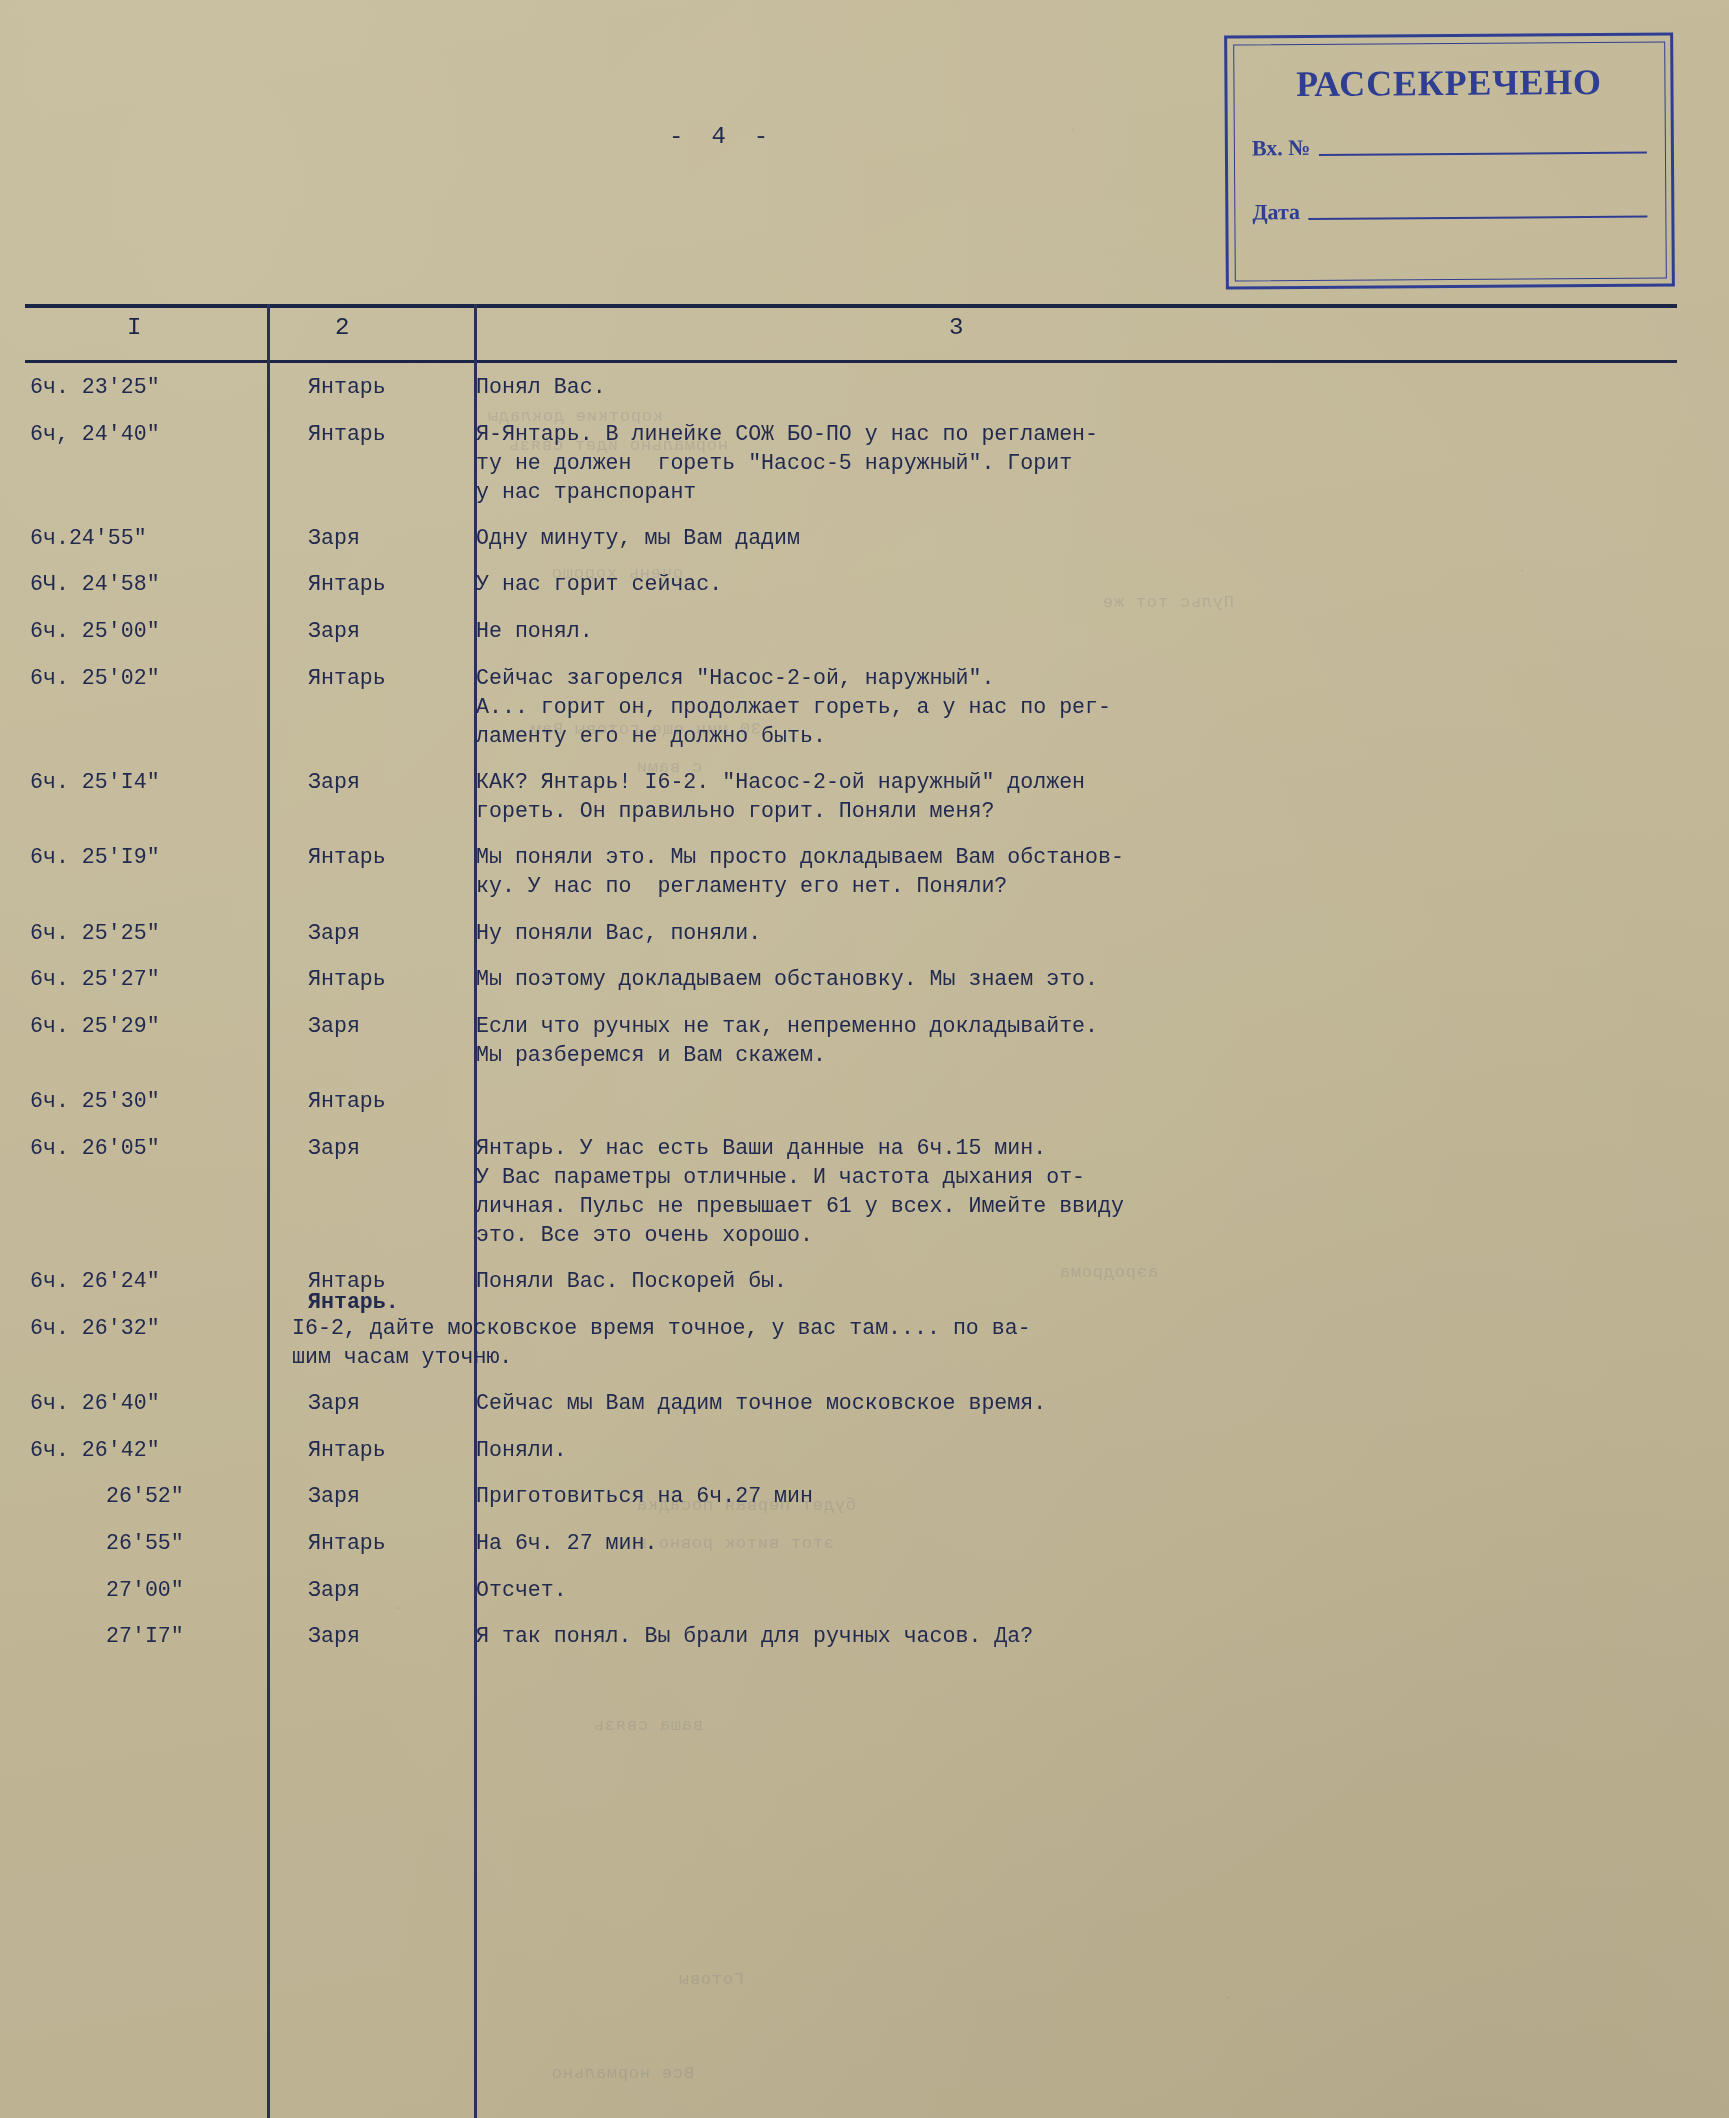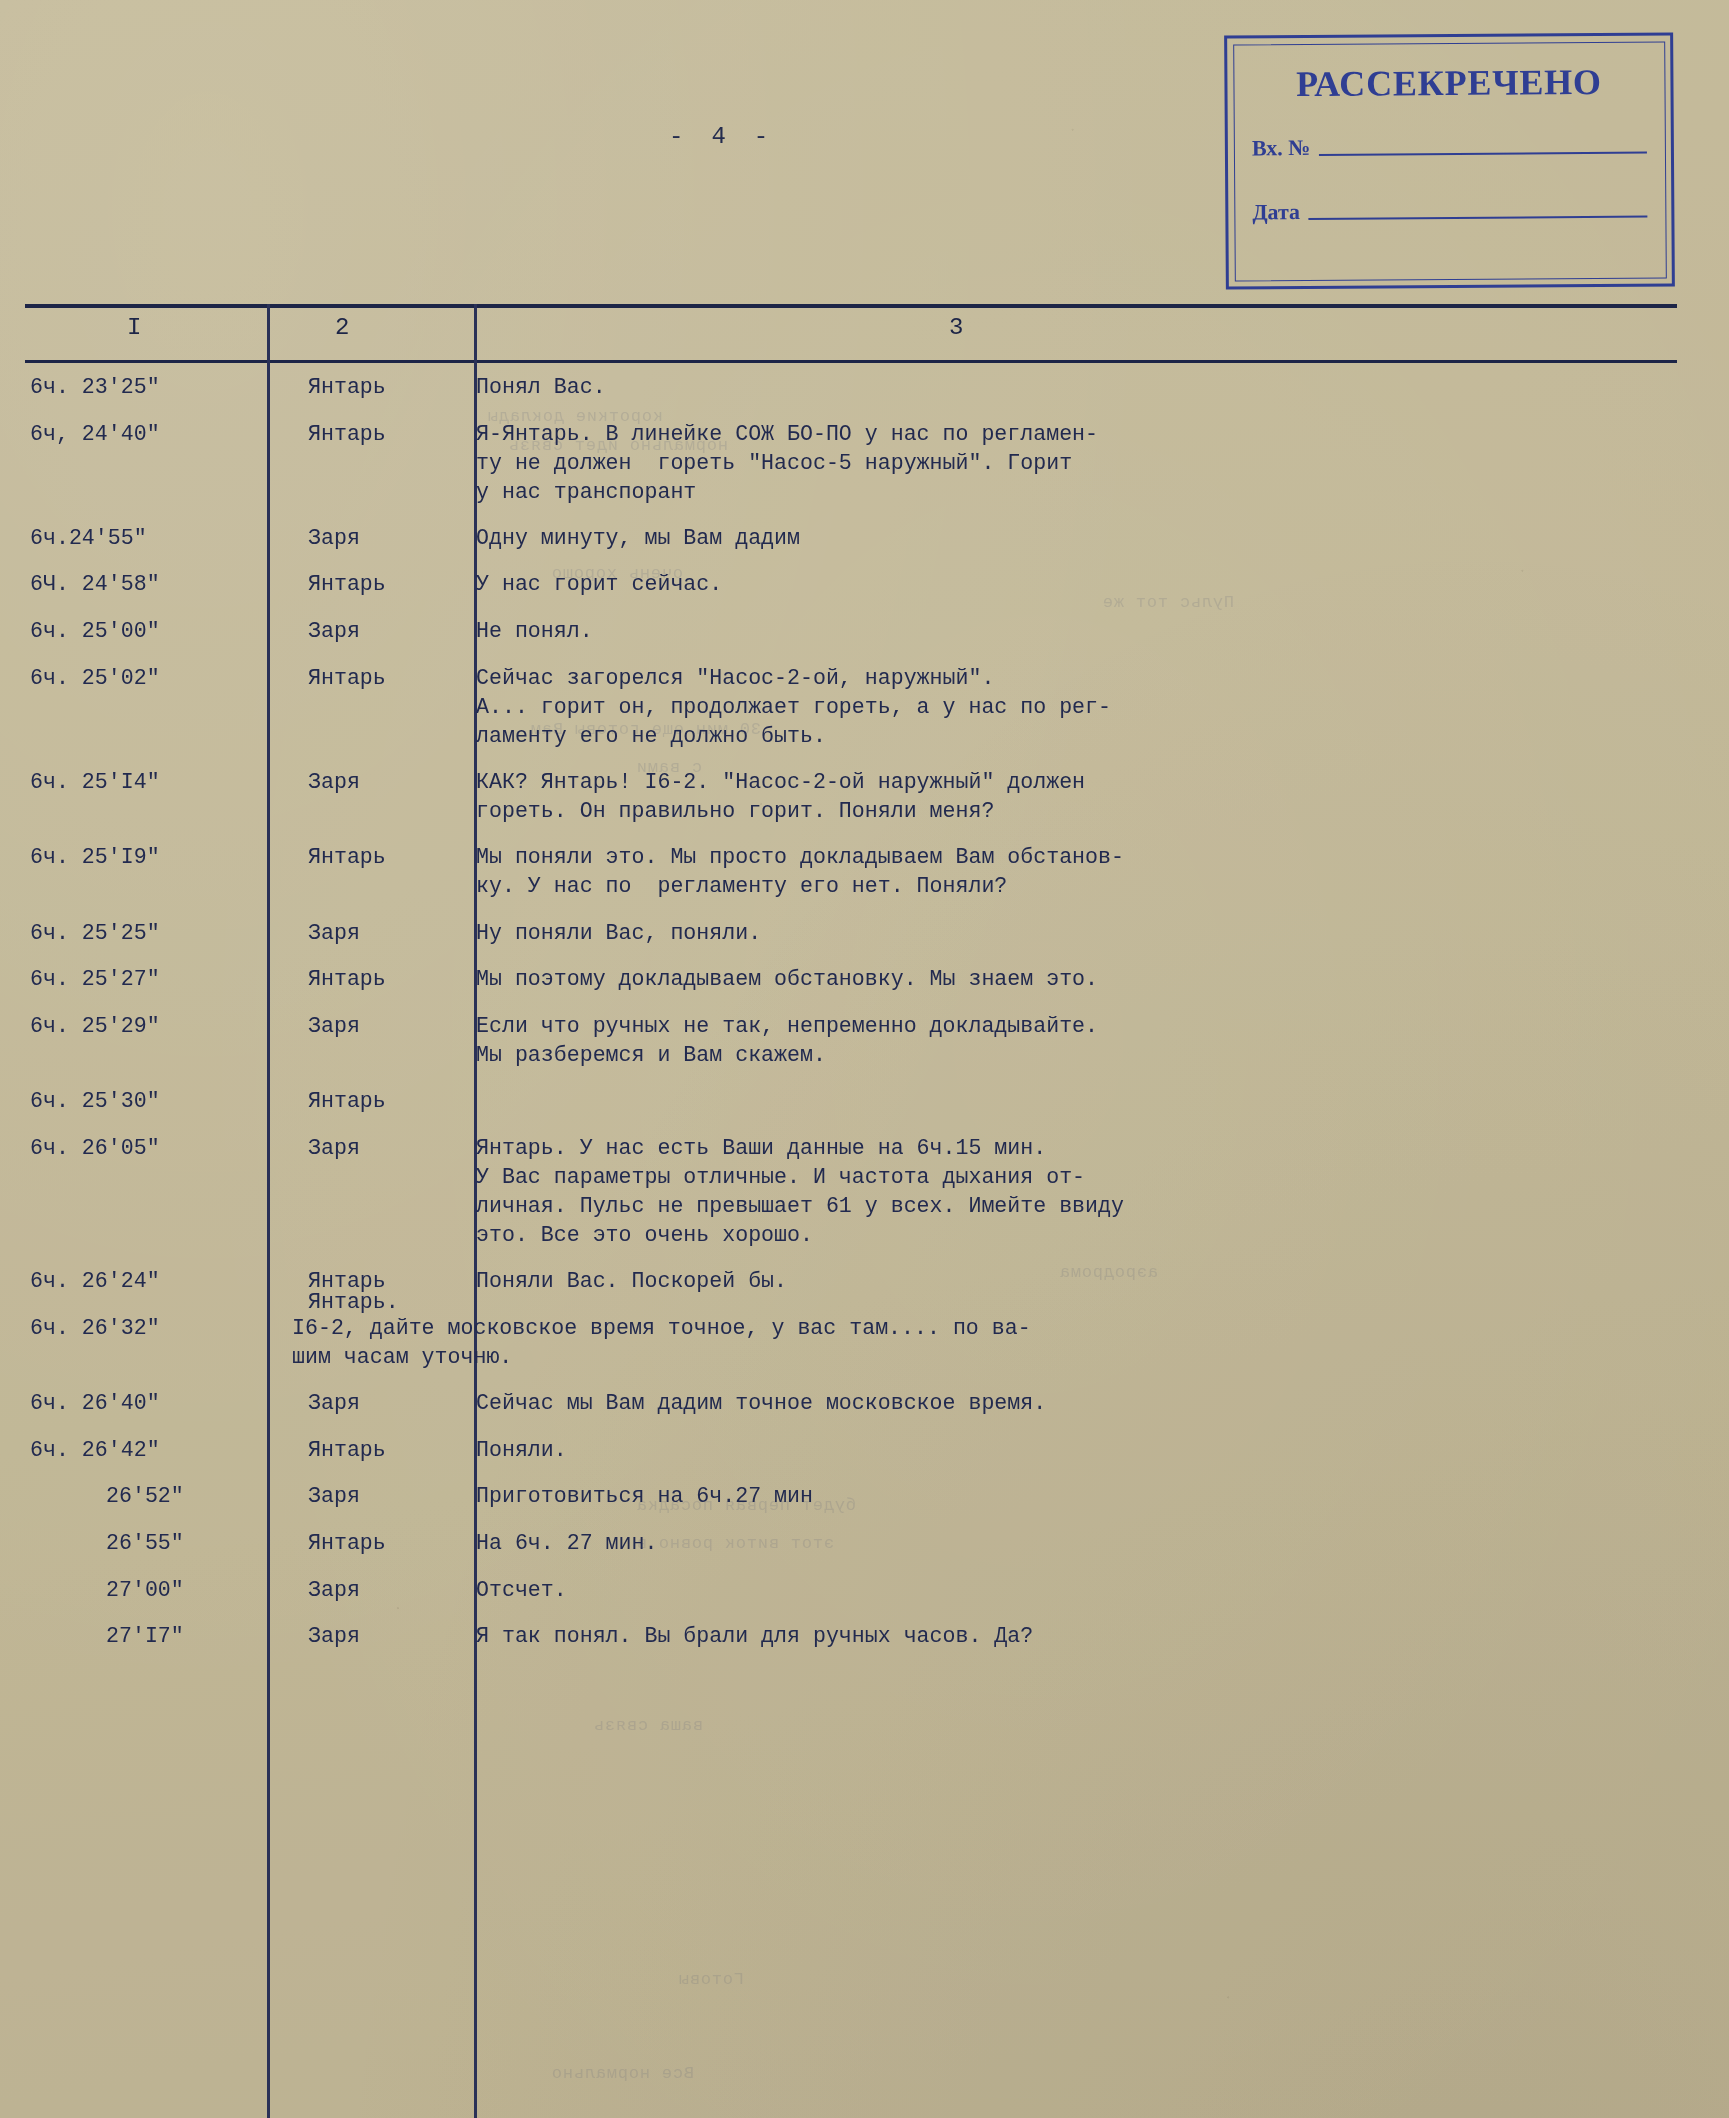--- a/index.html
+++ b/index.html
@@ -289,21 +289,21 @@
 личная. Пульс не превышает 61 у всех. Имейте ввиду
 это. Все это очень хорошо.</div>
       </div>
       <div class="row" style="position: absolute; left: 0px; top: 894px; width: 1730px; height: 29px;">
         <div class="cell time">6ч. 26'24"</div>
         <div class="cell who">Янтарь</div>
         <div class="cell text">Поняли Вас. Поскорей бы.</div>
       </div>
       <div class="row" style="position: absolute; left: 0px; top: 941px; width: 1730px; height: 58px;">
         <div class="cell time">6ч. 26'32"</div>
-        <div class="cell who" style="top: -26px;">Янтарь.</div>
+        <div class="cell who" style="top: -26px; font-weight: bold;">Янтарь.</div>
         <div class="cell text" style="left: 292px;">I6-2, дайте московское время точное, у вас там.... по ва-
 шим часам уточню.</div>
       </div>
       <div class="row" style="position: absolute; left: 0px; top: 1016px; width: 1730px; height: 29px;">
         <div class="cell time">6ч. 26'40"</div>
         <div class="cell who">Заря</div>
         <div class="cell text">Сейчас мы Вам дадим точное московское время.</div>
       </div>
       <div class="row" style="position: absolute; left: 0px; top: 1063px; width: 1730px; height: 29px;">
         <div class="cell time">6ч. 26'42"</div>

